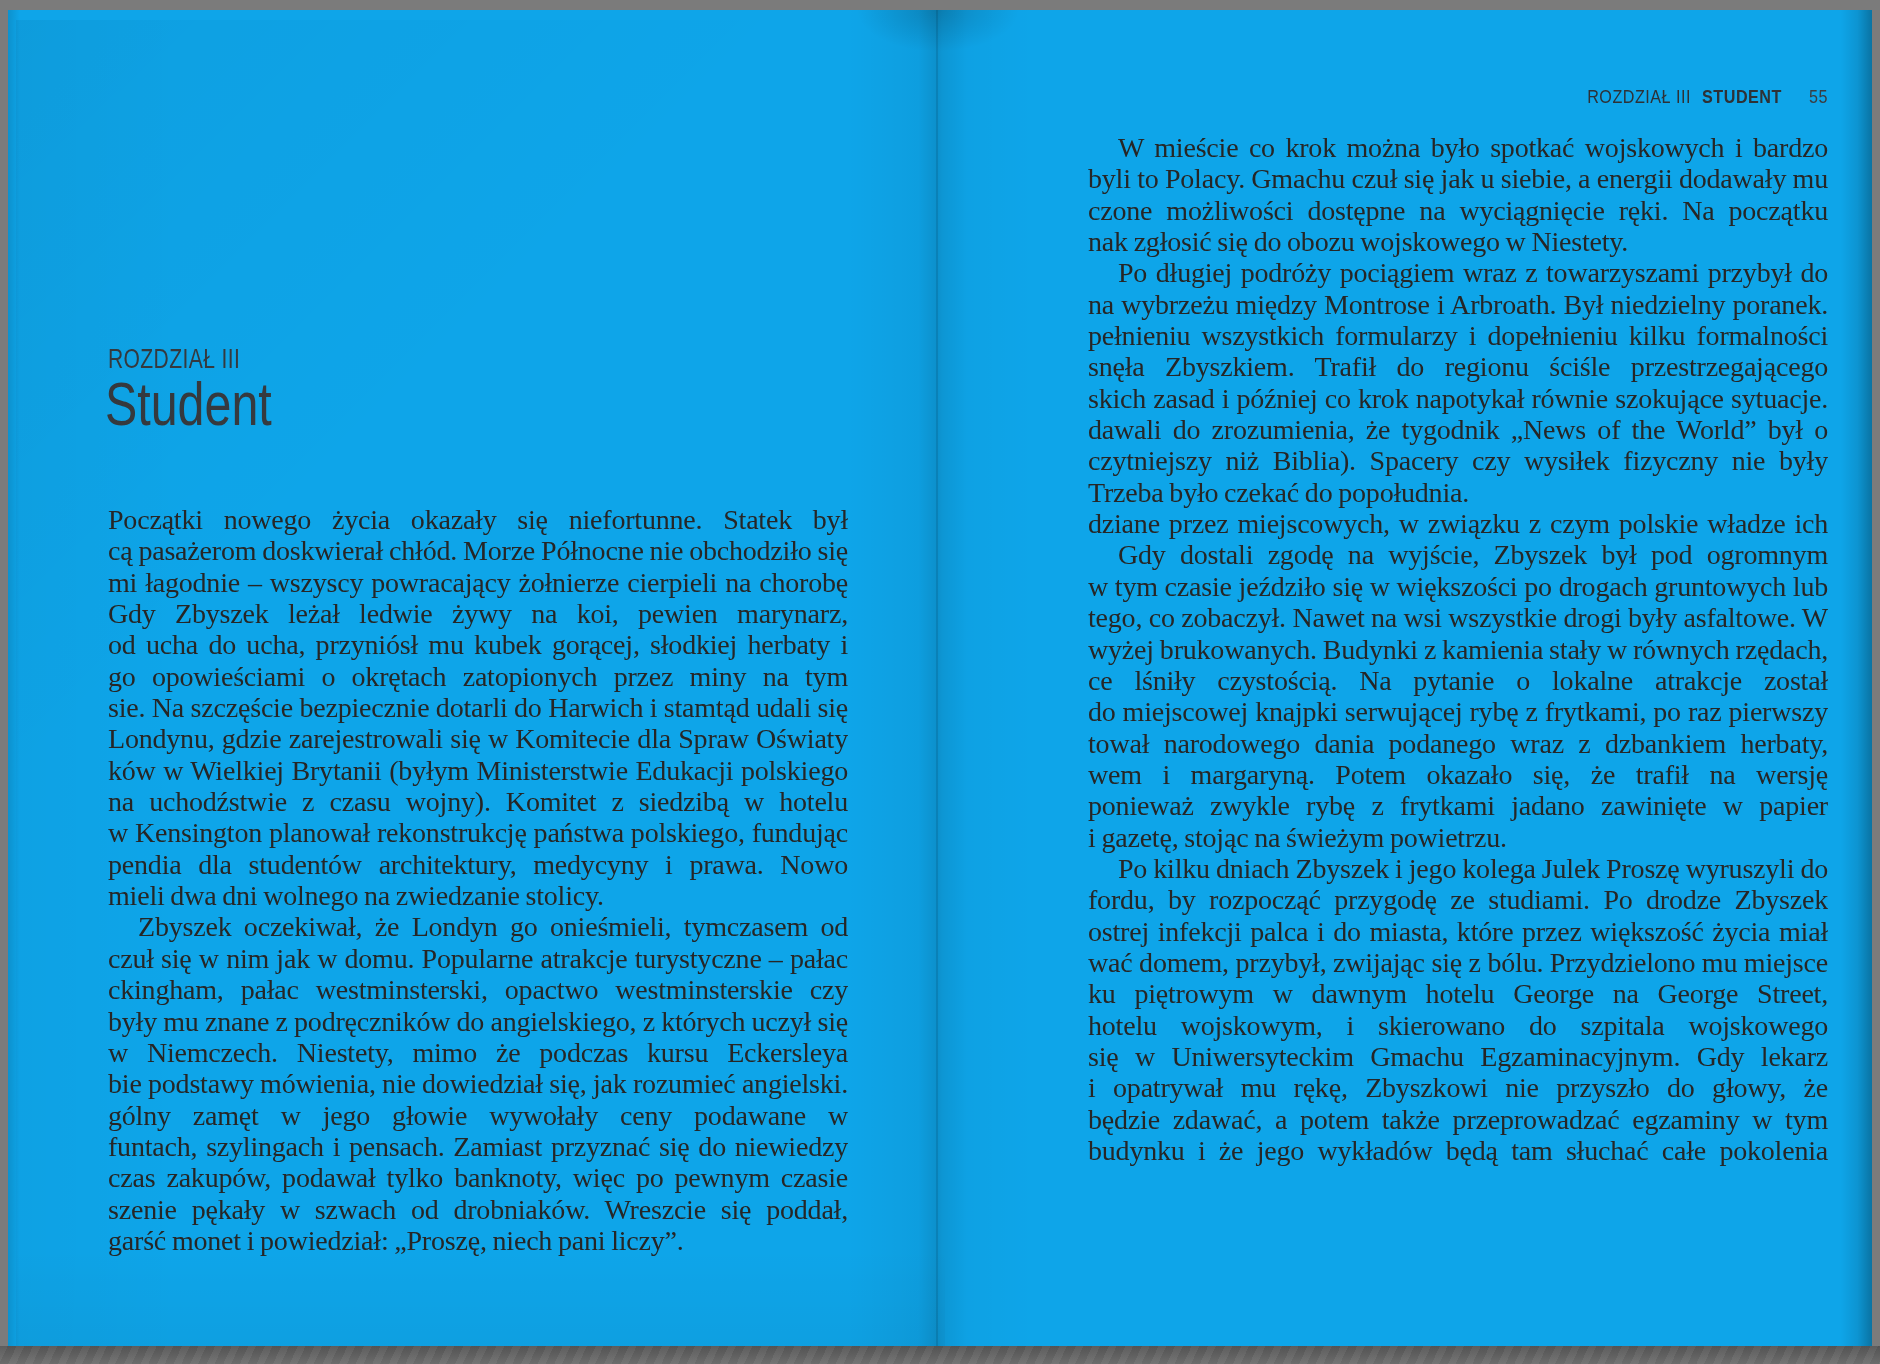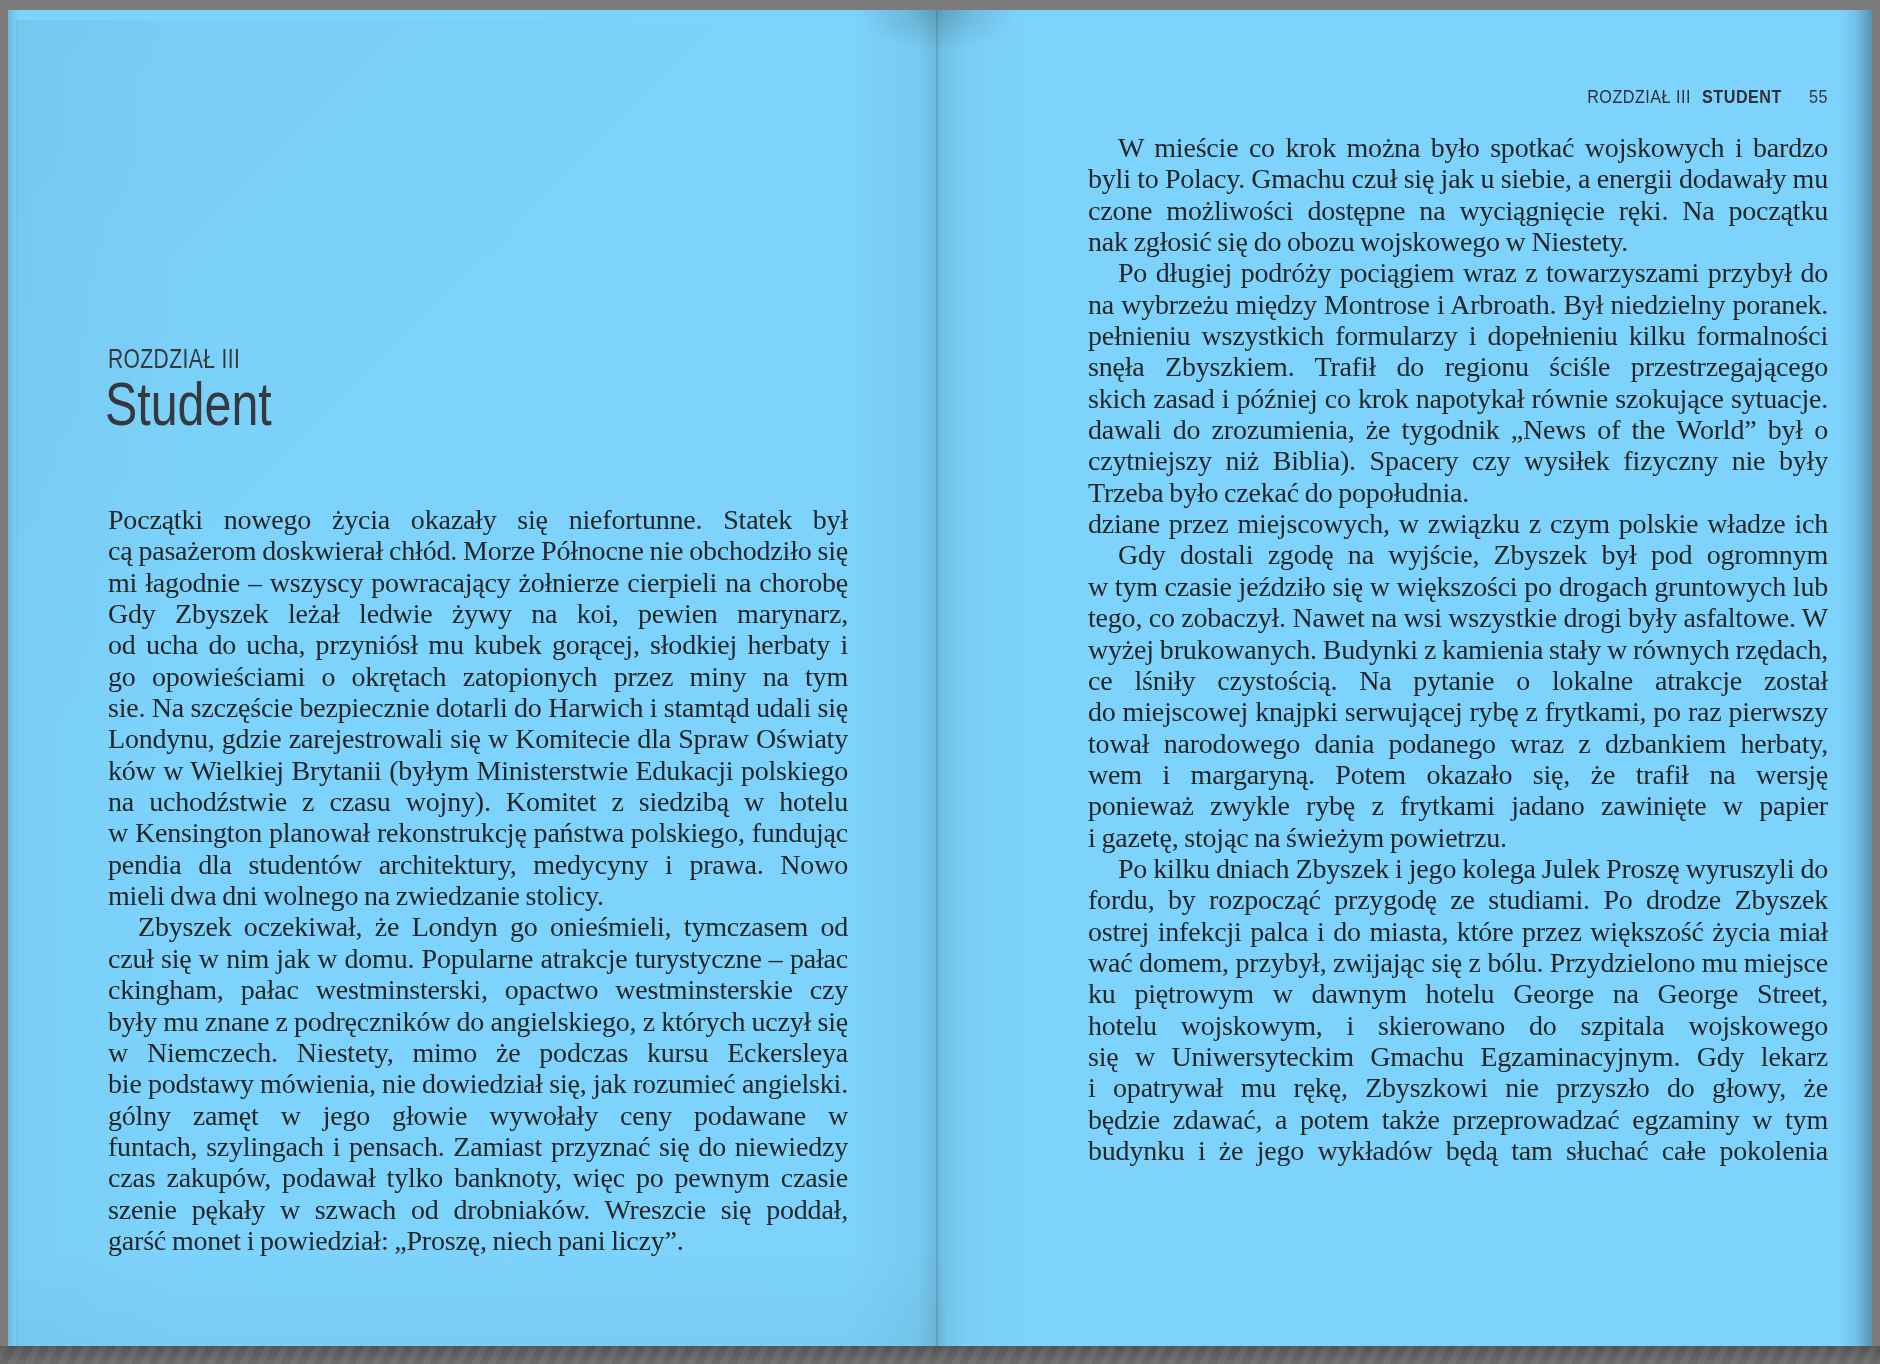--- a/index.html
+++ b/index.html
@@ -3,21 +3,21 @@
 <meta charset="utf-8">
 <style>
   html,body{margin:0;padding:0;background:#7b7b7b;}
   .canvas{
     position:relative;width:1880px;height:1364px;overflow:hidden;
     background:#7b7b7b;font-family:"Liberation Serif",serif;
   }
   
   .book{
     position:absolute;left:8px;top:10px;width:1864px;height:1336px;
-    background:#7dd3fc;
+    background:#0ea5e9;
   }
   .left-tint{
     position:absolute;left:8px;top:10px;width:929px;height:1336px;
     background:
       linear-gradient(135deg, rgba(0,0,0,0.035), rgba(0,0,0,0) 35%),
       linear-gradient(to right, rgba(0,0,0,0.025), rgba(0,0,0,0) 18%),
       linear-gradient(to bottom, rgba(0,0,0,0) 92%, rgba(0,0,0,0.04) 100%);
     pointer-events:none;
   }
   .gutter-shadow{

